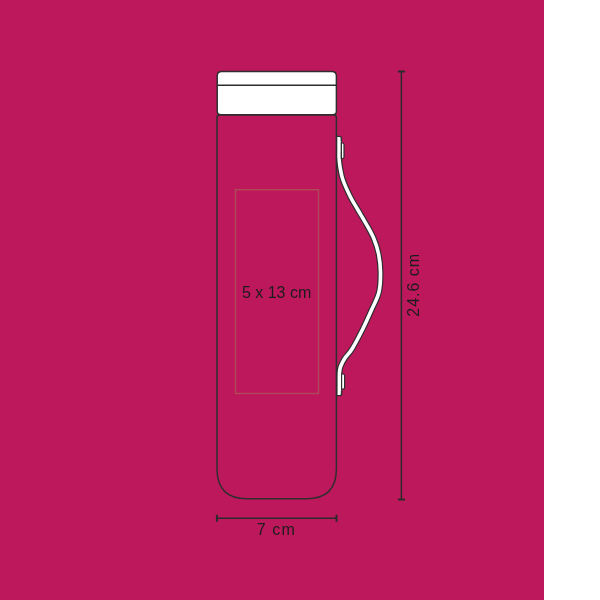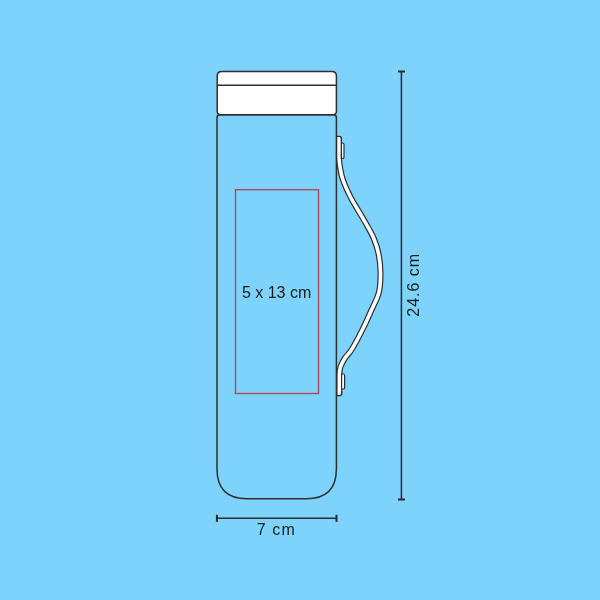--- a/index.html
+++ b/index.html
@@ -1,16 +1,16 @@
 <!DOCTYPE html>
 <html><head>
 <meta charset="utf-8">
 <style>
   html,body{margin:0;padding:0;background:#ffffff;}
-  .wrap{width:600px;height:600px;position:relative;overflow:hidden;background:#7dd3fc;}
+  .wrap{width:544px;height:600px;position:relative;overflow:hidden;background:#be185d;}
   svg{position:absolute;left:0;top:0;}
   text{font-family:"Liberation Sans",sans-serif;fill:#1c1c1c;}
 </style>
 </head>
 <body>
 <div class="wrap">
 <svg width="600" height="600" viewBox="0 0 600 600">
 
   <g fill="none">
     <path id="strap" d="M 339,137 C 339.00,139.17 339.00,146.50 339,150 C 339.00,153.50 338.80,155.00 339,158 C 339.20,161.00 339.53,164.33 340.2,168 C 340.87,171.67 341.28,175.17 343,180 C 344.72,184.83 348.00,192.00 350.5,197 C 353.00,202.00 355.33,205.42 358,210 C 360.67,214.58 363.83,219.67 366.5,224.5 C 369.17,229.33 371.98,234.08 374,239 C 376.02,243.92 377.52,248.50 378.6,254 C 379.68,259.50 380.43,265.67 380.5,272 C 380.57,278.33 380.50,285.67 379,292 C 377.50,298.33 374.25,303.75 371.5,310 C 368.75,316.25 365.75,323.00 362.5,329.5 C 359.25,336.00 354.92,344.25 352,349 C 349.08,353.75 346.87,355.17 345,358 C 343.13,360.83 341.72,363.67 340.8,366 C 339.88,368.33 339.75,369.67 339.5,372 C 339.25,374.33 339.33,376.17 339.3,380 C 339.27,383.83 339.30,392.50 339.3,395" stroke="#2e2e2e" stroke-width="6"></path>

